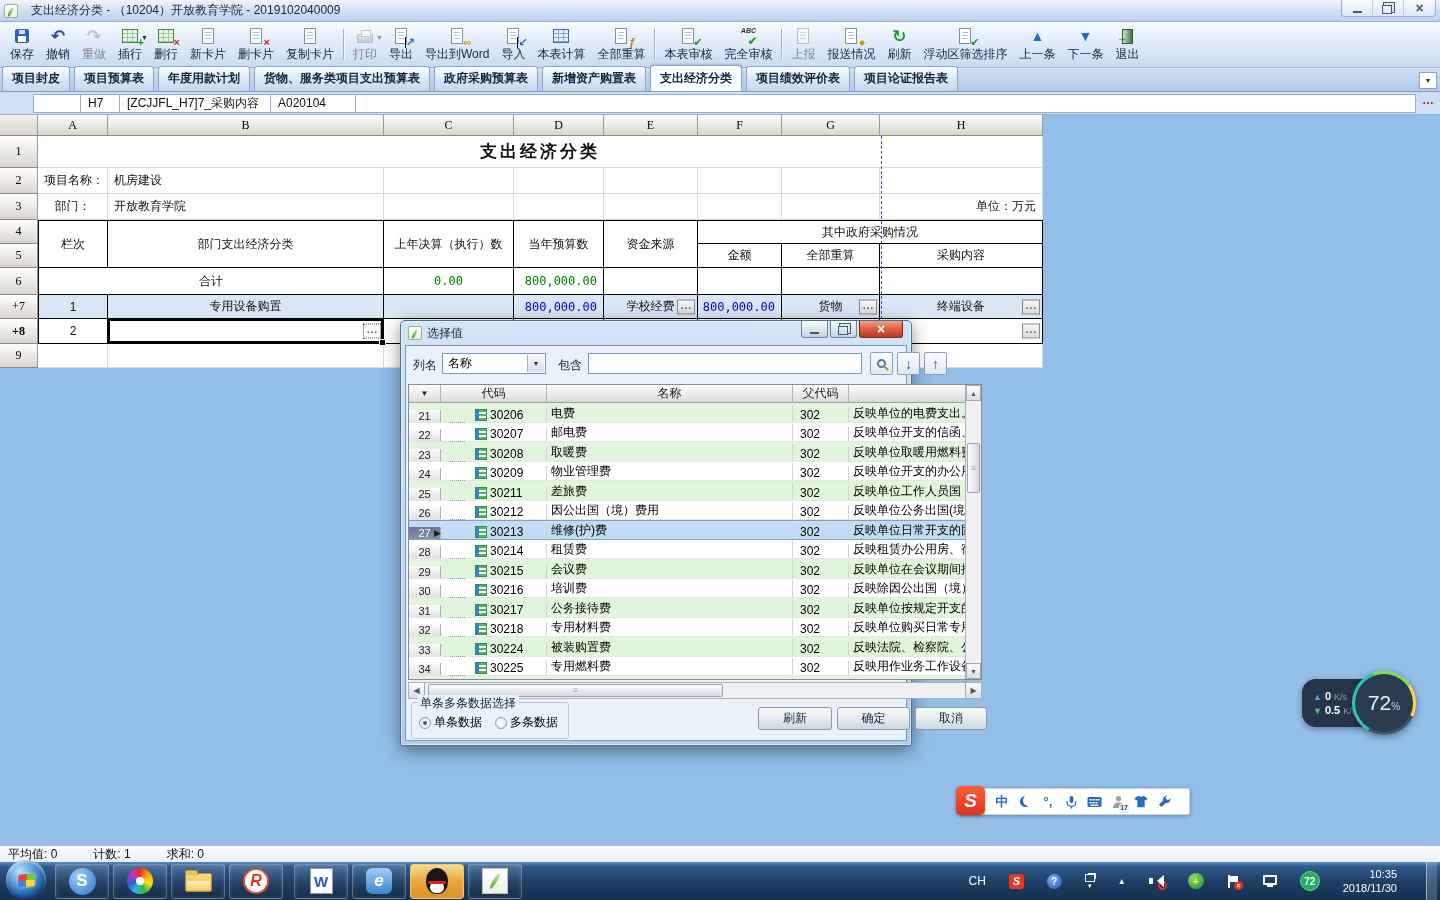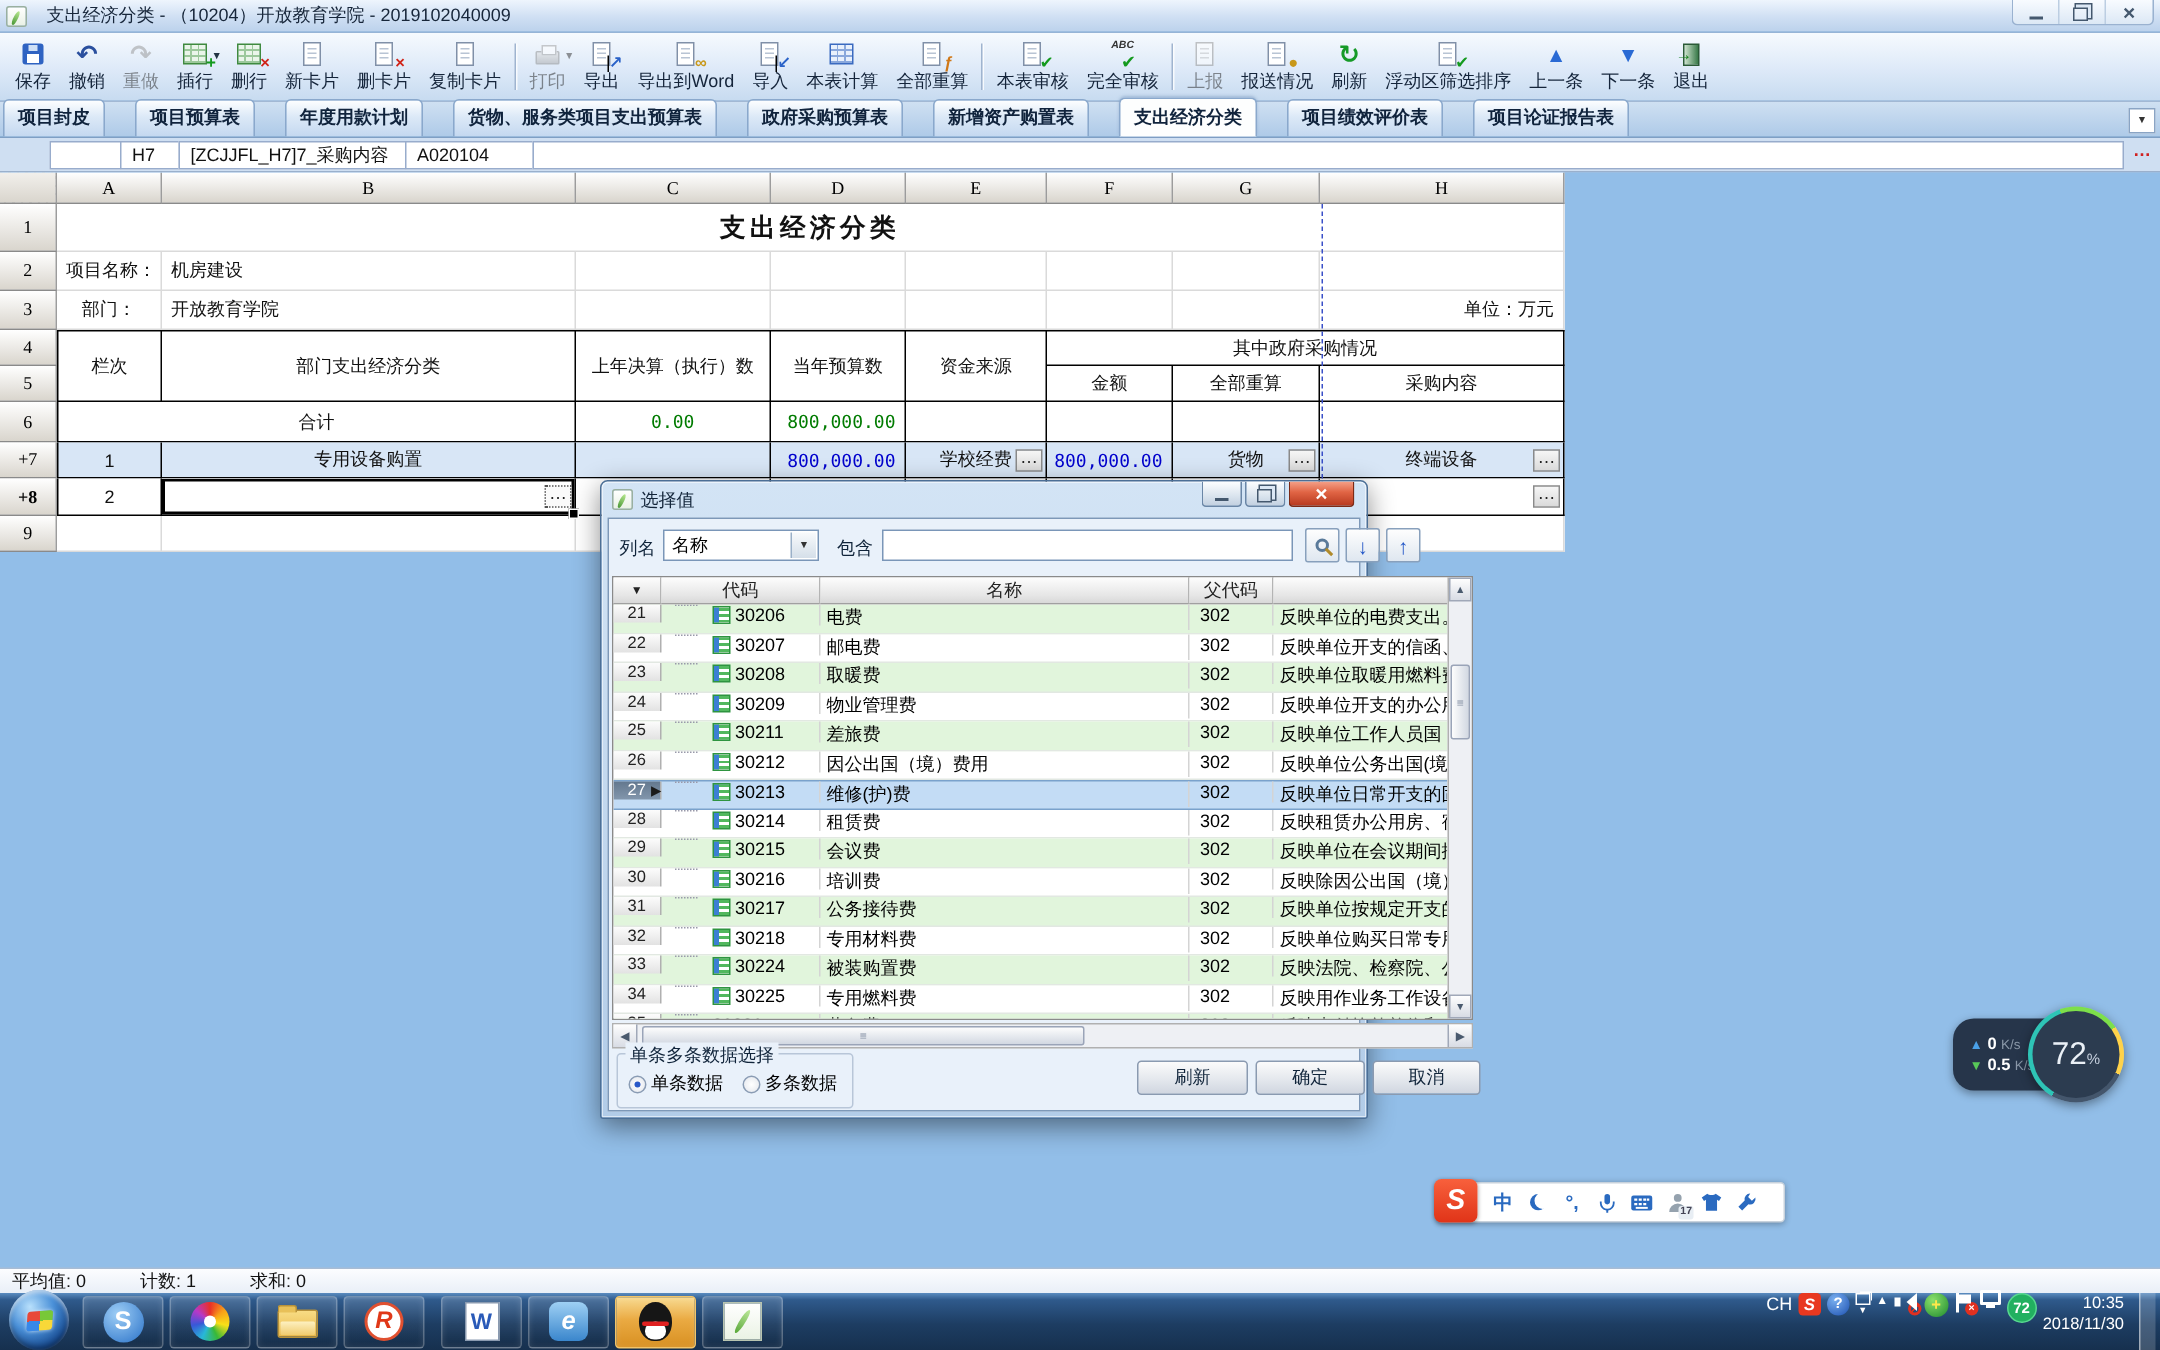--- a/index.html
+++ b/index.html
@@ -45,21 +45,21 @@
   .abc::before{content:"ABC";position:absolute;top:0;left:0;right:0;text-align:center;font-size:7px;font-weight:700;color:#333}
   .abc::after{content:"✔";position:absolute;bottom:-2px;right:1px;font-size:12px;color:#149a1e}
   .ic-refresh{color:#169a28;font-size:17px}.ic-refresh::before{content:"↻"}
   .ic-prev{color:#2a6ad4;font-size:14px}.ic-prev::before{content:"▲"}
   .ic-next{color:#2a6ad4;font-size:14px}.ic-next::before{content:"▼"}
   .door{width:11px;height:15px;background:linear-gradient(90deg,#cfe4cf,#3a7a4a);border:1px solid #2a5a36;position:relative}
   .door::after{content:"→";position:absolute;left:-6px;bottom:0;font-size:11px;color:#18831f;font-weight:900}
 
   
   .tabsbar{position:absolute;top:68px;left:0;right:0;height:24px;background:linear-gradient(#cfe0f2,#aecae8);display:flex;align-items:flex-end;padding:2px 2px 0;border-bottom:1px solid #7f9fc4}
-  .tab{padding:3px 9px 4px;font-size:12px;font-weight:700;color:#10233c;background:linear-gradient(#fdfeff,#dce9f7 45%,#c4d8f0);border:1px solid #8aa8cc;border-bottom:none;border-radius:4px 4px 0 0;margin-right:20px;white-space:nowrap}
+  .tab{padding:3px 9px 4px;font-size:12px;font-weight:700;color:#10233c;background:linear-gradient(#fdfeff,#dce9f7 45%,#c4d8f0);border:1px solid #8aa8cc;border-bottom:none;border-radius:4px 4px 0 0;margin-right:4px;white-space:nowrap}
   .tab.active{background:#fdfefe;padding-top:4px;box-shadow:0 -1px 2px rgba(120,150,190,.5)}
   .tabsdrop{position:absolute;right:3px;top:4px;width:18px;height:17px;background:#fff;border:1px solid #8aa4c4;font-size:7px;color:#333}
 
   
   .fbar{position:absolute;top:92px;left:0;right:0;height:23px;background:#cfdff2;border-bottom:1px solid #9ab0cc;display:flex;align-items:center;padding-left:34px}
   .fseg{height:19px;background:#fff;border:1px solid #98accc;margin-left:-1px;display:flex;align-items:center;padding:0 7px;font-size:12px;color:#111;white-space:nowrap}
   .reddots{position:absolute;right:4px;top:4px;width:16px;height:15px;color:#d02020;font-weight:900;text-align:center;line-height:9px}
   .reddots::before{content:"…"}
 
   
@@ -96,21 +96,21 @@
   .sarr{position:absolute;right:1px;top:1px;bottom:1px;width:17px;background:linear-gradient(#f8fafc,#d5dfe9);border-left:1px solid #9ab0c8;display:flex;align-items:center;justify-content:center;font-size:7px;color:#333}
   .dinput{position:absolute;left:182px;top:7px;width:274px;height:21px;border:1px solid #7a96b8;background:#fff;font:inherit;padding:0 4px}
   .sbtn{position:absolute;top:6px;width:23px;height:23px;background:linear-gradient(#fefefe,#dfe7f0);border:1px solid #88a0bc;border-radius:2px;display:flex;align-items:center;justify-content:center;font-weight:700;color:#2458c8;font-size:14px}
   .mag{width:9px;height:9px;border:2px solid #5a7a9a;border-radius:50%;position:relative}
   .mag::after{content:"";position:absolute;width:6px;height:2px;background:#b08a2a;transform:rotate(45deg);right:-5px;bottom:-3px}
   .dtbl{position:absolute;left:2px;top:38px;width:574px;height:296px;border:1px solid #8a8a8a;background:#fff}
   .dhdr{display:flex;height:18px;margin-right:16px}
   .dh{background:linear-gradient(#fdfdfd,#e6e6e6 70%,#d8d8d8);border-right:1px solid #b4b4b4;border-bottom:1px solid #a0a0a0;display:flex;align-items:center;justify-content:center;font-size:12px;color:#222}
   .dh:last-child{border-right:none;flex:1}
   .dbody{position:absolute;left:0;top:18px;right:16px;bottom:0;overflow:hidden}
-  .drow{display:flex;height:19.5px;border-bottom:1px solid #e2e8e2;align-items:flex-start}
+  .drow{display:flex;height:19.5px;border-bottom:1px solid #e2e8e2;align-items:flex-end}
   .ra{background:#e1f5dc}.rb{background:#fff}
   .row-selected{background:#c3dcf5 !important;border-top:1px solid #7aa2cc;border-bottom:1px solid #7aa2cc}
   .dnum{width:32px;background:linear-gradient(#fcfcfc,#e2e2e2);border-right:1px solid #b0b0b0;display:flex;align-items:center;justify-content:center;font-size:11px;color:#222;position:relative;flex:none}
   .row-selected .dnum{background:linear-gradient(#64788e,#8296ac);color:#fff}
   .row-selected .dnum::after{content:"▶";position:absolute;right:-1px;font-size:9px;color:#1a1a1a}
   .dtree{width:32px;border-right:1px solid #dcdcdc;position:relative;flex:none}
   .dtree::before{content:"";position:absolute;left:9px;top:0;bottom:0;border-left:1px dotted #99a}
   .dtree::after{content:"";position:absolute;left:9px;top:50%;width:15px;border-top:1px dotted #99a}
   .dcode{width:74px;display:flex;align-items:center;gap:3px;padding-left:2px;border-right:1px solid #d4d4d4;font-size:12px;flex:none}
   .licon{width:12px;height:12px;flex:none;border:1px solid #2e9440;background:linear-gradient(90deg,#3b7fd4 0 3px,transparent 3px),repeating-linear-gradient(#52b85e 0 2px,#fff 2px 4px)}
@@ -169,21 +169,21 @@
   .i-folder::before{content:"";position:absolute;left:-1px;top:-4px;width:11px;height:4px;background:#e8c058;border:1px solid #b8923a;border-bottom:none;border-radius:2px 2px 0 0}
   .i-folder::after{content:"";position:absolute;left:1px;right:1px;bottom:1px;height:9px;background:linear-gradient(#fdf0c0,#f0cc70);border-radius:1px}
   .i-r{width:26px;height:26px;border-radius:50%;background:#fff;color:#e03818;font-weight:800;font-size:16px;display:flex;align-items:center;justify-content:center;border:2px solid #e05030;font-style:italic}
   .i-word{width:23px;height:26px;background:#fff;border:1px solid #8a9ab0;color:#2a5ab8;font-weight:800;font-size:15px;display:flex;align-items:center;justify-content:center}
   .i-e{width:26px;height:26px;border-radius:6px;background:linear-gradient(#9ed0f4,#3a86cc);color:#fff;font-weight:800;font-size:17px;font-style:italic;display:flex;align-items:center;justify-content:center}
   .i-qq{width:22px;height:26px;position:relative;background:#161616;border-radius:50% 50% 46% 46%}
   .i-qq::before{content:"";position:absolute;left:4px;right:4px;bottom:1px;height:12px;background:#fff;border-radius:50% 50% 45% 45%}
   .i-qq::after{content:"";position:absolute;left:2px;right:2px;top:13px;height:3px;background:#e02020;border-radius:2px}
   .i-quill{width:26px;height:26px;background:linear-gradient(#ffffff,#eaf2e4);border:1px solid #b8c4b0;display:flex;align-items:center;justify-content:center}
   .i-quill::after{content:"";width:4px;height:18px;background:linear-gradient(#bce89a,#5aa83a);border-radius:60% 100% 60% 100%;transform:rotate(35deg)}
-  .tray{margin-left:auto;display:flex;gap:4px;padding-right:3px}
+  .tray{margin-left:auto;display:flex;align-items:center;gap:23px;padding-right:3px}
   .t-lang{font-size:12px;color:#fff}
   .t-s{width:15px;height:15px;border-radius:3px;background:#e83820;color:#fff;font-weight:800;font-size:11px;font-style:italic;display:flex;align-items:center;justify-content:center}
   .t-help{width:15px;height:15px;border-radius:50%;background:radial-gradient(circle at 35% 30%,#7ab0f0,#1c50b0);color:#fff;font-size:10px;font-weight:700;display:flex;align-items:center;justify-content:center}
   .t-win{display:flex;flex-direction:column;align-items:center;gap:1px}
   .t-win .sq{width:10px;height:8px;border:1px solid #fff;box-shadow:2px -2px 0 -1px #fff}
   .t-win .car{font-size:6px;color:#fff}
   .t-up{font-size:8px;color:#fff}
   .t-spk{position:relative;width:16px;height:13px}
   .t-spk::before{content:"";position:absolute;left:0;top:3px;width:4px;height:6px;background:#fff}
   .t-spk::after{content:"";position:absolute;left:2px;top:0;border:6.5px solid transparent;border-right:7px solid #fff}

